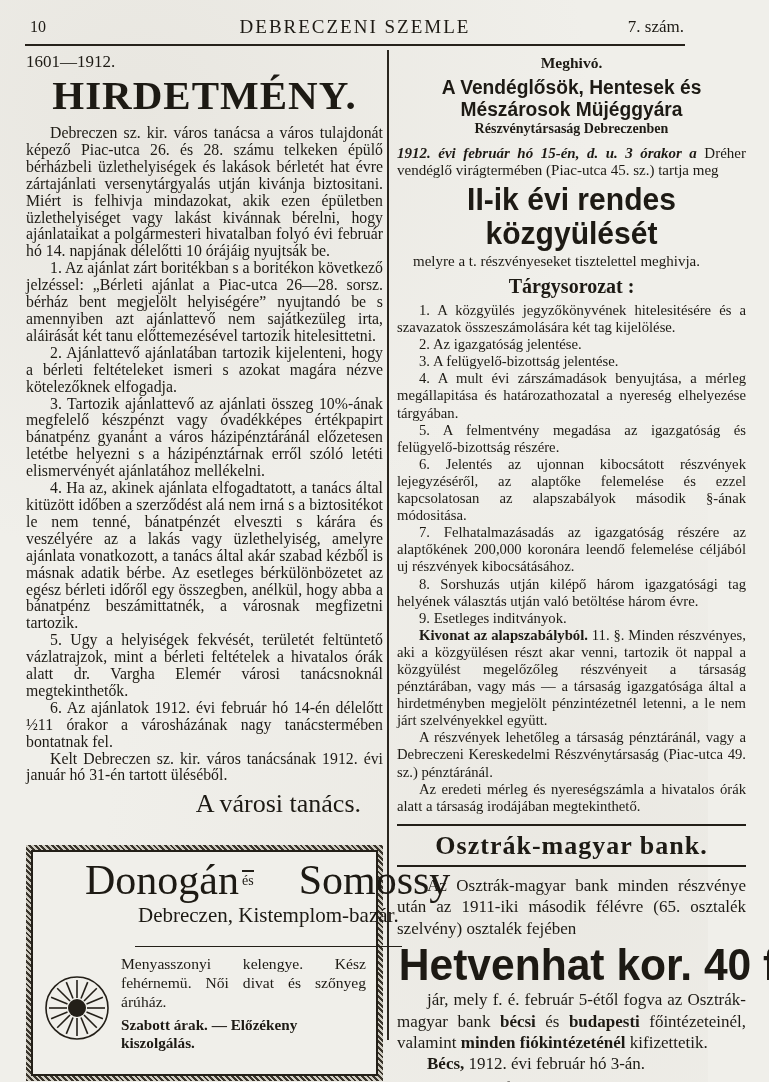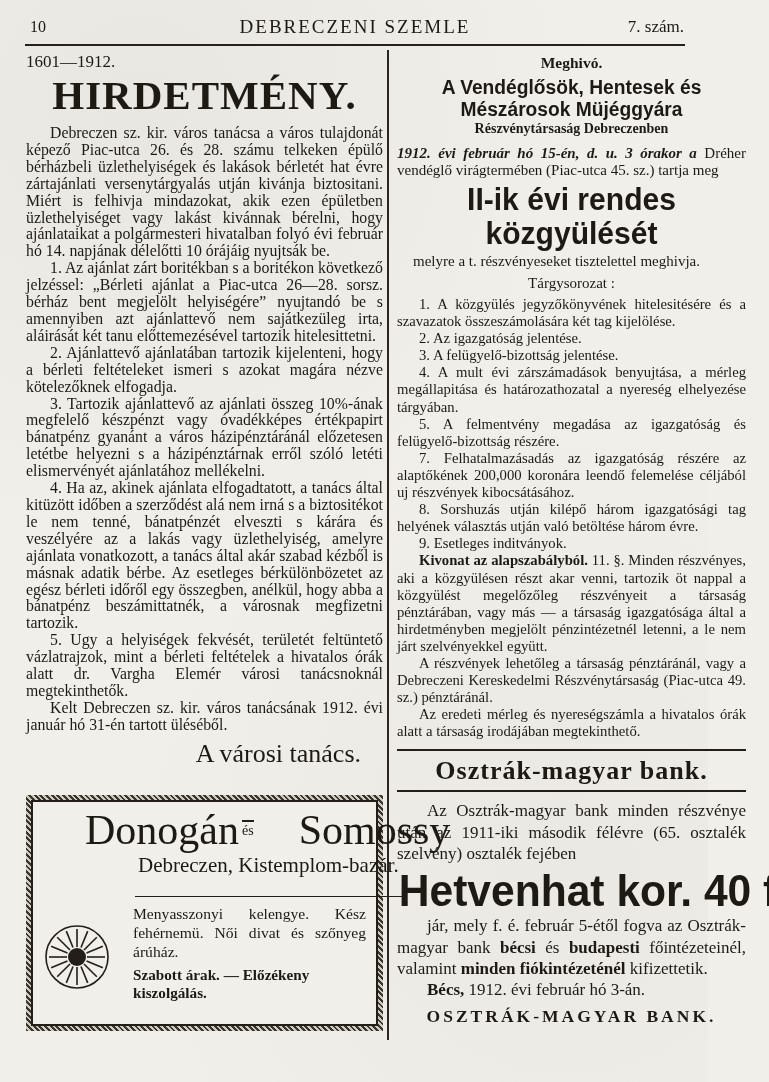--- a/index.html
+++ b/index.html
@@ -27,35 +27,35 @@
   .headline{font-size:41px;text-align:center;letter-spacing:1px;margin:0 0 8px;line-height:1.05;}
   .body-par{font-size:15.8px;line-height:16.9px;text-align:justify;text-indent:24px;margin:0;}
   .council-sig{font-size:26px;text-align:right;padding-right:22px;margin-top:5px;}
   
   .ad-frame{margin-top:12px;background:repeating-linear-gradient(45deg,#3a352c 0 2px,#cfccc2 2px 4px);padding:5px;}
   .ad-inner{background:#f0efea;border:2px solid #231f18;padding:6px 10px 9px;}
   .ad-title{text-align:center;white-space:nowrap;}
   .ad-name{font-size:42px;line-height:1.05;margin-left:42px;}
   .ad-conj{display:inline-block;font-size:14px;border-top:2px solid #231f18;padding-top:1px;margin:0 3px;vertical-align:9px;}
   .ad-address{font-size:21px;border-bottom:1.7px solid #231f18;width:max-content;margin:1px 8px 7px 92px;padding:0 3px 18px;}
-  .ad-bottom{display:flex;align-items:center;gap:22px;}
+  .ad-bottom{display:flex;align-items:center;gap:10px;}
   .rosette{flex:0 0 auto;}
   .ad-textblock{flex:1;}
   .ad-desc{font-size:15.6px;line-height:19px;text-align:justify;margin:0;}
   .ad-tagline{font-weight:bold;font-size:15.2px;margin:5px 0 13px;}
   
   .col-right{position:absolute;left:397px;top:54px;width:349px;}
   .kicker{font-weight:bold;text-align:center;font-size:15.5px;margin:0 0 4px;}
   .company{font-family:"Liberation Sans","DejaVu Sans",sans-serif;font-weight:bold;font-size:20px;text-align:center;margin:0;line-height:1.1;transform:scaleX(.96);transform-origin:center;}
   .company-sub{font-weight:bold;font-size:14px;text-align:center;margin:1px 0 8px;}
   .rc-par{font-size:15px;line-height:17.4px;text-align:justify;margin:0;}
   .rc-par .b{font-weight:bold;font-style:italic;}
   .event{font-family:"Liberation Sans","DejaVu Sans",sans-serif;font-weight:bold;font-size:31px;text-align:center;margin:3px 0 2px;line-height:1.1;transform:scaleX(.97);transform-origin:center;}
   .invite-line{font-size:15px;margin:0 16px 5px;}
-  .agenda-title{font-weight:normal;text-align:center;font-size:15px;margin:3px 0 4px;}
+  .agenda-title{font-weight:bold;text-align:center;font-size:20px;margin:3px 0 4px;}
   .agenda-item{font-size:14.7px;line-height:17.1px;text-align:justify;text-indent:22px;margin:0;}
   .lead-b{font-weight:bold;}
   .thick-rule{border:none;border-top:2.6px solid #231f18;margin:9px 0 0;}
   .bank-heading{font-size:26px;font-weight:bold;text-align:center;letter-spacing:1px;margin:5px 0 4px;}
   .bank-par{font-size:17px;line-height:21.5px;text-align:justify;text-indent:30px;margin:0;}
   .amount{font-family:"Liberation Sans","DejaVu Sans",sans-serif;font-weight:bold;font-size:43px;text-align:center;margin:3px 0 2px;line-height:1.05;transform:scale(.99,1.05);transform-origin:center;white-space:nowrap;}
   .bank-date{font-size:17px;text-indent:30px;margin:0;}
   .bank-org{font-weight:bold;font-size:17.5px;letter-spacing:3px;text-align:center;margin:6px 0 1px;}
 </style>
 </head>
@@ -74,20 +74,21 @@
   <div class="col-left">
     <p class="era">1601—1912.</p>
     <h1 class="headline">HIRDETMÉNY.</h1>
 
     <p class="body-par">Debreczen sz. kir. város tanácsa a város tulajdonát képező Piac-utca 26. és 28. számu telkeken épülő bérházbeli üzlethelyiségek és lakások bérletét hat évre zártajánlati versenytárgyalás utján kivánja biztositani. Miért is felhivja mindazokat, akik ezen épületben üzlethelyiséget vagy lakást kivánnak bérelni, hogy ajánlataikat a polgármesteri hivatalban folyó évi február hó 14. napjának délelőtti 10 órájáig nyujtsák be.</p>
     <p class="body-par">1. Az ajánlat zárt boritékban s a boritékon következő jelzéssel: „Bérleti ajánlat a Piac-utca 26—28. sorsz. bérház bent megjelölt helyiségére” nyujtandó be s amennyiben azt ajánlattevő nem sajátkezüleg irta, aláirását két tanu előttemezésével tartozik hitelesittetni.</p>
     <p class="body-par">2. Ajánlattevő ajánlatában tartozik kijelenteni, hogy a bérleti feltételeket ismeri s azokat magára nézve kötelezőknek elfogadja.</p>
     <p class="body-par">3. Tartozik ajánlattevő az ajánlati összeg 10%-ának megfelelő készpénzt vagy óvadékképes értékpapirt bánatpénz gyanánt a város házipénztáránál előzetesen letétbe helyezni s a házipénztárnak erről szóló letéti elismervényét ajánlatához mellékelni.</p>
     <p class="body-par">4. Ha az, akinek ajánlata elfogadtatott, a tanács által kitüzött időben a szerződést alá nem irná s a biztositékot le nem tenné, bánatpénzét elveszti s kárára és veszélyére az a lakás vagy üzlethelyiség, amelyre ajánlata vonatkozott, a tanács által akár szabad kézből is másnak adatik bérbe. Az esetleges bérkülönbözetet az egész bérleti időről egy összegben, anélkül, hogy abba a bánatpénz beszámittatnék, a városnak megfizetni tartozik.</p>
     <p class="body-par">5. Ugy a helyiségek fekvését, területét feltüntető vázlatrajzok, mint a bérleti feltételek a hivatalos órák alatt dr. Vargha Elemér városi tanácsnoknál megtekinthetők.</p>
+    <p class="body-par">6. Az ajánlatok 1912. évi február hó 14-én délelőtt ½11 órakor a városházának nagy tanácstermében bontatnak fel.</p>
     <p class="body-par">Kelt Debreczen sz. kir. város tanácsának 1912. évi január hó 31-én tartott üléséből.</p>
 
     <p class="council-sig">A városi tanács.</p>
 
     <div class="ad-frame">
       <div class="ad-inner">
         <div class="ad-title">
           <span class="ad-name">Donogán</span><span class="ad-conj">és</span><span class="ad-name">Somossy</span>
         </div>
         <div class="ad-address">Debreczen, Kistemplom-bazár.</div>
@@ -136,20 +137,21 @@
 
     <h2 class="event">II-ik évi rendes közgyülését</h2>
     <p class="invite-line">melyre a t. részvényeseket tisztelettel meghivja.</p>
 
     <p class="agenda-title">Tárgysorozat :</p>
     <p class="agenda-item">1. A közgyülés jegyzőkönyvének hitelesitésére és a szavazatok összeszámolására két tag kijelölése.</p>
     <p class="agenda-item">2. Az igazgatóság jelentése.</p>
     <p class="agenda-item">3. A felügyelő-bizottság jelentése.</p>
     <p class="agenda-item">4. A mult évi zárszámadások benyujtása, a mérleg megállapitása és határozathozatal a nyereség elhelyezése tárgyában.</p>
     <p class="agenda-item">5. A felmentvény megadása az igazgatóság és felügyelő-bizottság részére.</p>
+    <p class="agenda-item">6. Jelentés az ujonnan kibocsátott részvények lejegyzéséről, az alaptőke felemelése és ezzel kapcsolatosan az alapszabályok második §-ának módositása.</p>
     <p class="agenda-item">7. Felhatalmazásadás az igazgatóság részére az alaptőkének 200,000 koronára leendő felemelése céljából uj részvények kibocsátásához.</p>
     <p class="agenda-item">8. Sorshuzás utján kilépő három igazgatósági tag helyének választás utján való betöltése három évre.</p>
     <p class="agenda-item">9. Esetleges inditványok.</p>
 
     <p class="agenda-item"><span class="lead-b">Kivonat az alapszabályból.</span><span> 11. §. Minden részvényes, aki a közgyülésen részt akar venni, tartozik öt nappal a közgyülést megelőzőleg részvényeit a társaság pénztárában, vagy más — a társaság igazgatósága által a hirdetményben megjelölt pénzintézetnél letenni, a le nem járt szelvényekkel együtt.</span></p>
     <p class="agenda-item">A részvények lehetőleg a társaság pénztáránál, vagy a Debreczeni Kereskedelmi Részvénytársaság (Piac-utca 49. sz.) pénztáránál.</p>
     <p class="agenda-item">Az eredeti mérleg és nyereségszámla a hivatalos órák alatt a társaság irodájában megtekinthető.</p>
 
     <hr class="thick-rule">
     <h2 class="bank-heading">Osztrák-magyar bank.</h2>

